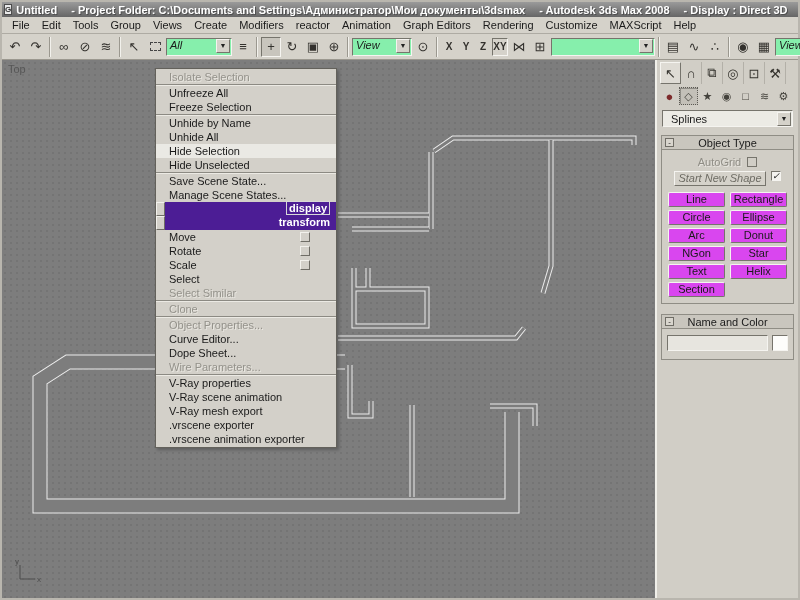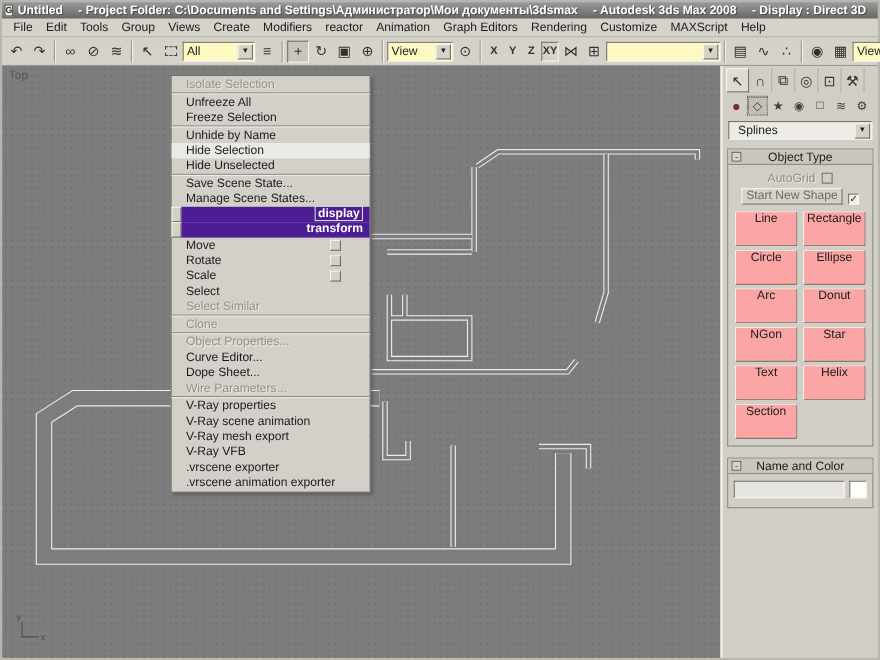--- a/index.html
+++ b/index.html
@@ -15,21 +15,21 @@
 
   
   .menubar { height:17px; background:#d5d2ca; display:flex; align-items:center; padding-left:4px; border-bottom:1px solid #aeaba3; flex:0 0 auto; }
   .menu-item { padding:2px 6px; white-space:nowrap; }
 
   
   .toolbar { height:26px; background:#d5d2ca; display:flex; align-items:center; padding:0 3px; gap:1px; border-bottom:1px solid #9b988f; flex:0 0 auto; }
   .tb-btn { width:20px; height:20px; display:flex; align-items:center; justify-content:center; font-size:13px; color:#33312d; flex:0 0 auto; background:#d5d2ca; }
   .tb-btn.pressed { border:1px solid; border-color:#76746c #f5f4f0 #f5f4f0 #76746c; background:#c8c5bd; }
   .tb-sep { width:2px; height:20px; border-left:1px solid #9b988f; border-right:1px solid #f2f1ec; margin:0 2px; flex:0 0 auto; }
-  .tb-dd { height:18px; background:#fef9c3; border:1px solid; border-color:#76746c #f5f4f0 #f5f4f0 #76746c; display:flex; align-items:center; flex:0 0 auto; }
+  .tb-dd { height:18px; background:#86efac; border:1px solid; border-color:#76746c #f5f4f0 #f5f4f0 #76746c; display:flex; align-items:flex-start; flex:0 0 auto;font-style:italic; }
   .tb-dd .val { flex:1; padding:0 3px; white-space:nowrap; overflow:hidden; }
   .dd-arrow { width:14px; height:14px; background:#d5d2ca; border:1px solid; border-color:#f5f4f0 #76746c #76746c #f5f4f0; font-size:7px; line-height:12px; text-align:center; color:#222; margin-right:1px; }
   .xyz { width:16px; height:18px; font-size:10px; font-weight:bold; display:flex; align-items:center; justify-content:center; color:#33312d; flex:0 0 auto; }
   .marquee-ico { width:11px; height:9px; border:1px dashed #444; }
 
   
   .main { flex:1; display:flex; min-height:0; }
   .viewport { position:relative; flex:1; background:#7d7d7d; background-image:radial-gradient(circle,#747474 1px,transparent 1px); background-size:6px 6px; overflow:hidden; }
   .vp-label { position:absolute; left:6px; top:3px; color:#565656; font-size:11px; z-index:2; }
   .plan-svg { position:absolute; left:0; top:0; z-index:1; }
@@ -59,24 +59,24 @@
   .dropdown { height:17px; margin:2px 2px 8px 2px; background:#ecebe5; border:1px solid; border-color:#76746c #f5f4f0 #f5f4f0 #76746c; display:flex; align-items:center; }
   .dropdown .val { flex:1; padding-left:8px; }
   .rollout { border:1px solid #8f8d85; margin:0 1px 10px 1px; background:#d1cec6; }
   .roll-head { height:14px; background:#c9c6be; border-bottom:1px solid #8f8d85; display:flex; align-items:center; }
   .roll-min { width:9px; height:9px; margin:0 4px 0 3px; background:#d8d5cd; border:1px solid #6f6d66; font-size:8px; line-height:7px; text-align:center; color:#222; }
   .roll-title { flex:1; text-align:center; padding-right:16px; }
   .roll-body { padding:4px 4px 6px 4px; }
   .ag-row { display:flex; align-items:center; justify-content:center; gap:6px; height:15px; color:#8f8d85; text-shadow:1px 1px 0 #e8e6e0; }
   .chk { width:10px; height:10px; border:1px solid #76746c; background:#d1cec6; }
   .chk.checked { background:#f3f2ee; border-color:#76746c #f5f4f0 #f5f4f0 #76746c; color:#111; font-size:9px; line-height:9px; text-align:center; }
-  .sns-row { display:flex; align-items:flex-end; gap:5px; justify-content:center; margin:2px 0 6px 0; }
+  .sns-row { display:flex; align-items:flex-start; gap:5px; justify-content:center; margin:2px 0 6px 0;font-style:italic; }
   .sns-btn { width:92px; height:15px; background:#d5d2ca; border:1px solid; border-color:#f5f4f0 #76746c #76746c #f5f4f0; text-align:center; line-height:13px; color:#6e6c64; }
   .ot-grid { display:grid; grid-template-columns:1fr 1fr; gap:3px 5px; padding:0 2px; }
-  .ot-btn { height:32px; background:#fca5a5; border:1px solid; border-color:#f5f4f0 #76746c #76746c #f5f4f0; border-radius:2px; text-align:center; line-height:13px; }
+  .ot-btn { height:15px; background:#d946ef; border:1px solid; border-color:#f5f4f0 #76746c #76746c #f5f4f0; border-radius:2px; text-align:center; line-height:13px; }
   .nc-row { display:flex; gap:4px; align-items:center; padding:2px 1px 2px 1px; }
   .nc-input { flex:1; height:16px; background:#e7e5df; border:1px solid; border-color:#76746c #f5f4f0 #f5f4f0 #76746c; }
   .nc-swatch { width:16px; height:16px; background:#fdfdfb; border:1px solid; border-color:#76746c #f5f4f0 #f5f4f0 #76746c; }
 </style>
 </head>
 <body>
 
 <div class="window">
 
   <div class="titlebar">
@@ -195,20 +195,21 @@
         </g>
       </svg>
 
       <div class="ctx">
         <div class="ctx-item dis">Isolate Selection</div>
         <div class="ctx-sep"></div>
         <div class="ctx-item">Unfreeze All</div>
         <div class="ctx-item">Freeze Selection</div>
         <div class="ctx-sep"></div>
         <div class="ctx-item">Unhide by Name</div>
+        <div class="ctx-item">Unhide All</div>
         <div class="ctx-item hl">Hide Selection</div>
         <div class="ctx-item">Hide Unselected</div>
         <div class="ctx-sep"></div>
         <div class="ctx-item">Save Scene State...</div>
         <div class="ctx-item">Manage Scene States...</div>
         <div class="ctx-head">
             <span class="notch"></span>
             <span class="bar"><span class="boxed">display</span></span>
           </div>
         <div class="ctx-head">
@@ -224,21 +225,20 @@
         <div class="ctx-item dis">Clone</div>
         <div class="ctx-sep"></div>
         <div class="ctx-item dis">Object Properties...</div>
         <div class="ctx-item">Curve Editor...</div>
         <div class="ctx-item">Dope Sheet...</div>
         <div class="ctx-item dis">Wire Parameters...</div>
         <div class="ctx-sep"></div>
         <div class="ctx-item">V-Ray properties</div>
         <div class="ctx-item">V-Ray scene animation</div>
         <div class="ctx-item">V-Ray mesh export</div>
-        <div class="ctx-item">V-Ray VFB</div>
         <div class="ctx-item">.vrscene exporter</div>
         <div class="ctx-item">.vrscene animation exporter</div>
       </div>
     </div>
 
     <div class="cmdpanel">
       <div class="panel-tabs">
         <div class="ptab active">↖</div>
         <div class="ptab">∩</div>
         <div class="ptab">⧉</div>

